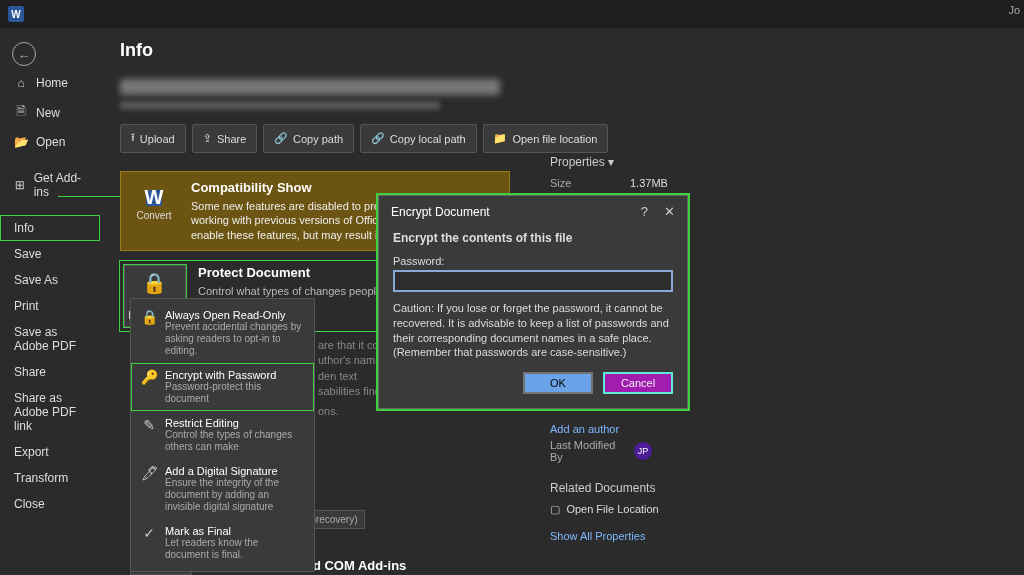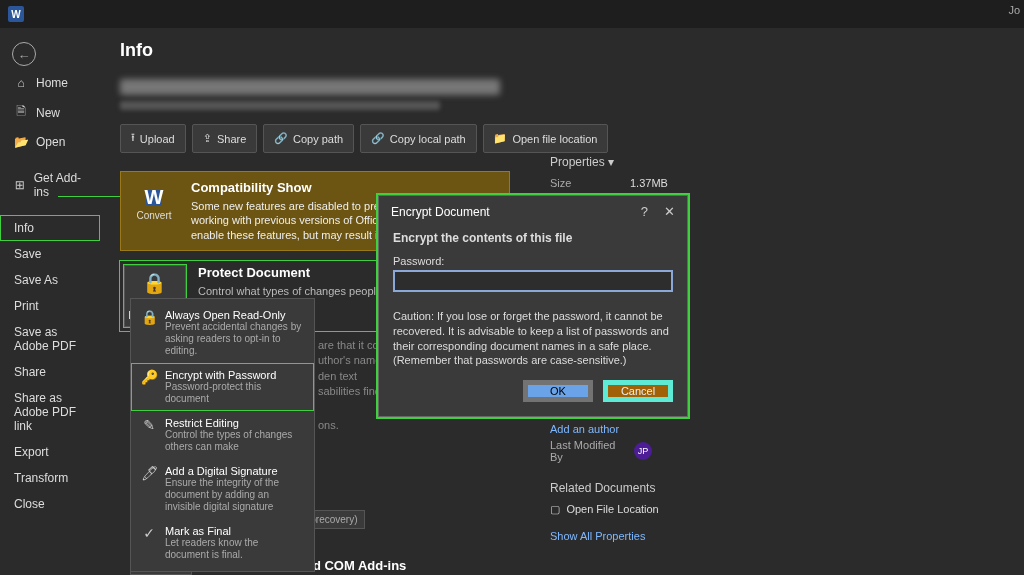--- a/index.html
+++ b/index.html
@@ -61,25 +61,25 @@
   .props-link { color: #7fb8ff; cursor:pointer;}
   .avatar { width: 18px; height: 18px; border-radius: 50%; background: #4c1d95; color: #fff; font-size: 9px; display:inline-flex; align-items:center; justify-content:center; margin-left: 4px;}
   
   .dialog { position: absolute; left: 378px; top: 195px; width: 310px; background: #3a3a3a; border: 1px solid #666; outline: 2px solid #3fcf3f; z-index: 10; }
   .dialog-title { display:flex; align-items:center; padding: 8px 12px; font-size: 12px; color: #fff;}
   .dialog-title-actions { margin-left: auto; display:flex; gap: 16px; font-size: 13px; color:#ccc;}
   .dialog-body { padding: 4px 14px 14px 14px; font-size: 11px; color: #ddd;}
   .dialog-sub { font-weight: 600; margin-bottom: 10px; font-size: 12px;}
   .dialog-label { margin-bottom: 3px;}
   .dialog-input { width: 100%; height: 22px; background: #2d2d2d; border: 2px solid #8aa8d8; outline: none; padding: 0 4px; color:#fff;}
-  .dialog-caution { margin-top: 17px; line-height: 1.35;}
+  .dialog-caution { margin-top: 9px; line-height: 1.35;}
   .dialog-btns { display:flex; gap: 10px; justify-content: flex-end; margin-top: 14px;}
   .dlg-btn { width: 70px; height: 22px; font-size: 11px; cursor:pointer; display:inline-flex; align-items:center; justify-content:center;}
-  .dlg-ok { background: #6aa3e8; border: 5px solid #737373; color: #000;}
-  .dlg-cancel { background: #a16207; border: 5px solid #5eead4; color: #eee;}
+  .dlg-ok { background: #6aa3e8; border: 2px solid #737373; color: #000;}
+  .dlg-cancel { background: #a21caf; border: 2px solid #5eead4; color: #eee;}
 
   .green-line { position: absolute; background: #3fcf3f; z-index: 3;}
 </style>
 </head>
 <body>
 
 <div class="titlebar">
   <span class="word-icon">W</span>
   <span class="titlebar-right">Jo</span>
 </div>
@@ -192,21 +192,21 @@
     </div>
   </div>
 </div>
 
 <div class="ghost-text" style="left:318px; top:338px;">
   <span>are that it contains:</span><br>
   <span>uthor's name</span><br>
   <span>den text</span><br>
   <span>sabilities find difficult to read</span>
 </div>
-<div class="ghost-text" style="left:318px; top:418px;">ons.</div>
+<div class="ghost-text" style="left:318px; top:404px;">ons.</div>
 
 <div class="dropdown">
   <div class="dd-item">
       <span class="dd-ic">🔒</span>
       <div class="dd-txt">
         <div class="t1">Always Open Read-Only</div>
         <div class="t2">Prevent accidental changes by asking readers to opt-in to editing.</div>
       </div>
     </div>
   <div class="dd-item highlight">

